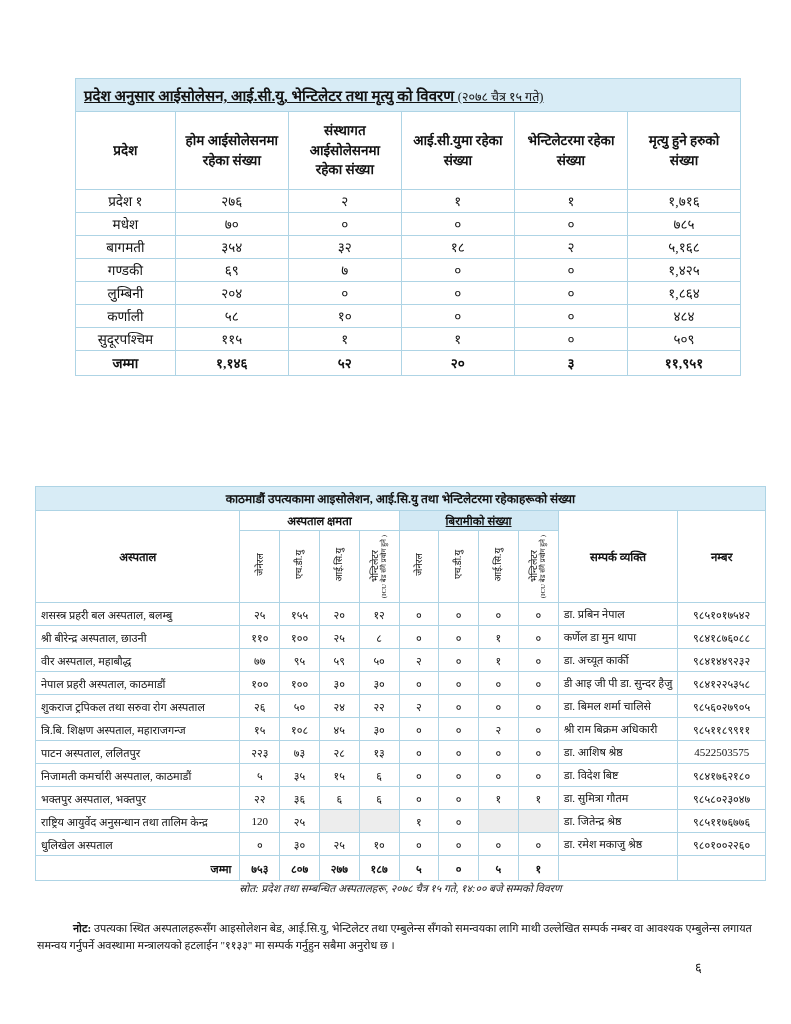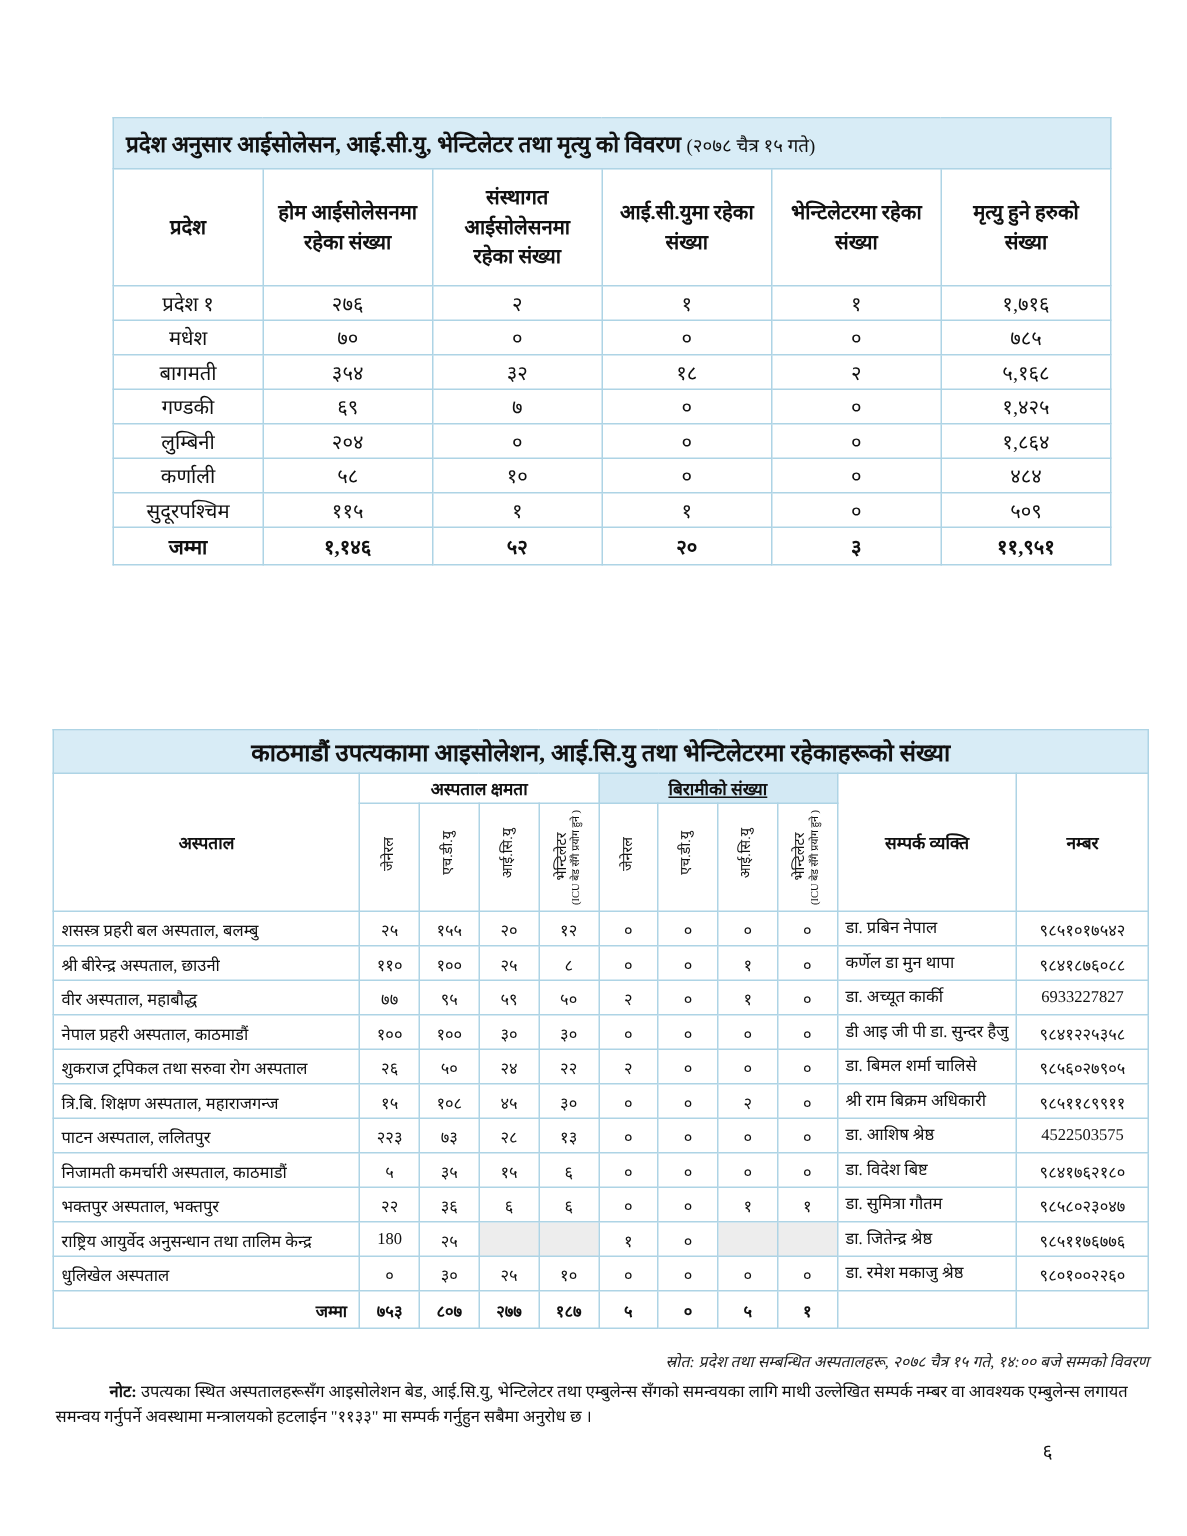--- a/index.html
+++ b/index.html
@@ -19,38 +19,38 @@
     overflow:hidden;
   }
   table{border-collapse:collapse;width:100%;table-layout:fixed;}
   th,td{border:1px solid var(--border);vertical-align:middle;}
 
   
   .t1-wrap{position:absolute;left:75px;top:78px;width:666px;}
   .t1 .t-title th{
     background:var(--titlebg);
     text-align:left;padding:6px 8px;
-    font-size:15px;font-weight:bold;height:32px;
+    font-size:15px;font-weight:bold;height:32px;text-decoration:underline;
   }
   .t1 .t-title .date{font-weight:normal;font-size:12.5px;}
   .t1 .t-head th{
     background:#ffffff;font-size:13.5px;font-weight:bold;
     text-align:center;padding:4px 6px;height:78px;line-height:1.45;
   }
   .t1 td{
     font-size:13.5px;text-align:center;padding:2px 4px;height:22px;
   }
   .t1 .total td{font-weight:bold;height:25px;}
 
   
   .t2-wrap{position:absolute;left:35px;top:486px;width:731px;}
   .t2 .t-title th{
     background:var(--titlebg);
     text-align:center;padding:3px 4px;
-    font-size:16px;font-weight:bold;height:22px;margin-left:33px;
+    font-size:12px;font-weight:bold;height:22px;margin-left:33px;
   }
   .t2 .t-group th{
     font-size:11.5px;font-weight:bold;text-align:center;padding:2px;height:20px;
     background:#ffffff;
   }
   .t2 .t-group th.g2{background:var(--group2bg);text-decoration:underline;}
   .t2 .t-group th.hosp, .t2 .t-group th.ct, .t2 .t-group th.num{background:#ffffff;}
   .t2 .vrow th{height:72px;background:#ffffff;font-weight:normal;padding:2px 0;}
   .vwrap{display:inline-flex;flex-direction:row;align-items:center;justify-content:center;gap:1px;}
   .vtext{
@@ -60,21 +60,21 @@
   .vsub{font-size:7px;}
   .t2 td{font-size:11px;padding:2px 3px;height:23px;}
   .t2 td.h{text-align:left;padding-left:5px;}
   .t2 td.n{text-align:center;}
   .t2 td.ct{text-align:left;padding-left:5px;line-height:1.35;margin-top:25px;}
   .t2 td.num{text-align:center;font-family:Liberation Serif, serif;}
   .t2 td.gray{background:var(--blank);}
   .t2 .total td{font-weight:bold;height:25px;}
   .t2 .total td.h{text-align:right;padding-right:8px;}
   .t2-source{
-    margin-top:14px;text-align:right;font-style:italic;
+    margin-top:0;text-align:center;font-style:italic;
     font-size:10.5px;color:#222;
   }
 
   
   .note{
     position:absolute;left:37px;top:920px;width:728px;
     font-size:11px;line-height:1.55;text-align:left;
   }
   .note b{font-weight:bold;padding-left:36px;}
   .pagenum{
@@ -258,21 +258,21 @@
           <td class="h">वीर अस्पताल, महाबौद्ध</td>
           <td class="n">७७</td>
           <td class="n">९५</td>
           <td class="n">५९</td>
           <td class="n">५०</td>
           <td class="n">२</td>
           <td class="n">०</td>
           <td class="n">१</td>
           <td class="n">०</td>
           <td class="ct">डा. अच्यूत कार्की</td>
-          <td class="num">6933227827</td>
+          <td class="num">९८४१४४९२३२</td>
         </tr>
         <tr>
           <td class="h">नेपाल प्रहरी अस्पताल, काठमाडौं</td>
           <td class="n">१००</td>
           <td class="n">१००</td>
           <td class="n">३०</td>
           <td class="n">३०</td>
           <td class="n">०</td>
           <td class="n">०</td>
           <td class="n">०</td>
@@ -340,21 +340,21 @@
           <td class="n">६</td>
           <td class="n">०</td>
           <td class="n">०</td>
           <td class="n">१</td>
           <td class="n">१</td>
           <td class="ct">डा. सुमित्रा गौतम</td>
           <td class="num">९८५८०२३०४७</td>
         </tr>
         <tr>
           <td class="h">राष्ट्रिय आयुर्वेद अनुसन्धान तथा तालिम केन्द्र</td>
-          <td class="n">180</td>
+          <td class="n">120</td>
           <td class="n">२५</td>
           <td class="n gray"></td>
           <td class="n gray"></td>
           <td class="n">१</td>
           <td class="n">०</td>
           <td class="n gray"></td>
           <td class="n gray"></td>
           <td class="ct">डा. जितेन्द्र श्रेष्ठ</td>
           <td class="num">९८५११७६७७६</td>
         </tr>

